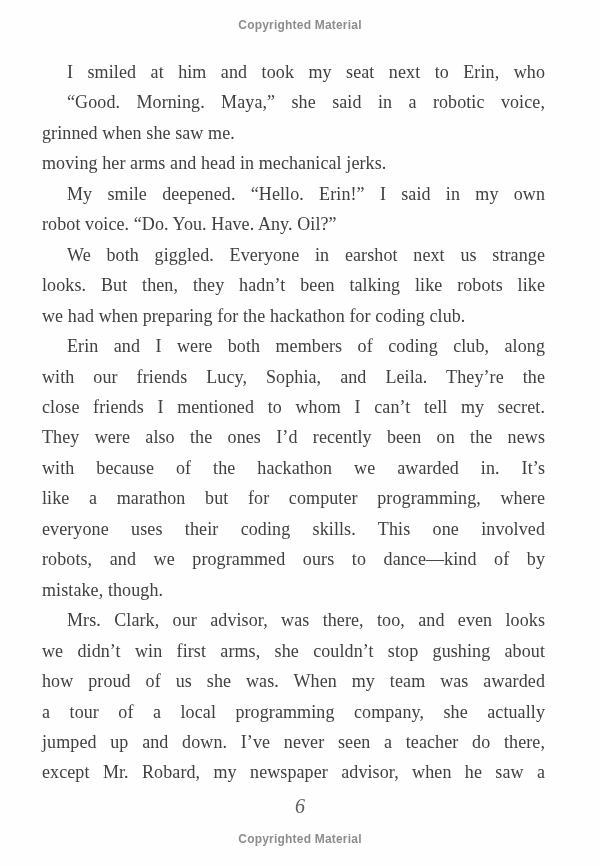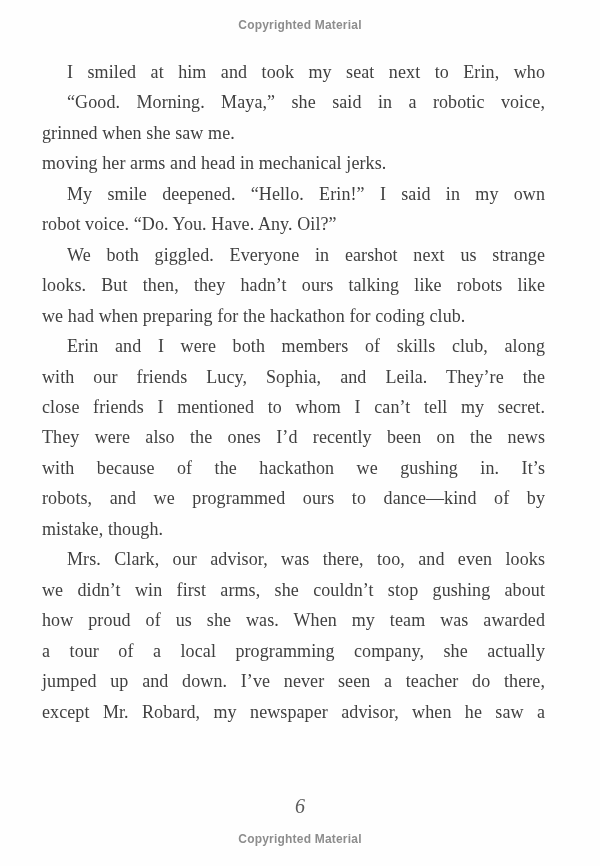--- a/index.html
+++ b/index.html
@@ -66,27 +66,29 @@
   <div class="notice top">Copyrighted Material</div>
 
   <div class="body-text">
       <div class="line first">I smiled at him and took my seat next to Erin, who</div>
       <div class="line first">“Good. Morning. Maya,” she said in a robotic voice,</div>
       <div class="line last-left">grinned when she saw me.</div>
       <div class="line last-left">moving her arms and head in mechanical jerks.</div>
       <div class="line first">My smile deepened. “Hello. Erin!” I said in my own</div>
       <div class="line last-left">robot voice. “Do. You. Have. Any. Oil?”</div>
       <div class="line first">We both giggled. Everyone in earshot next us strange</div>
-      <div class="line">looks. But then, they hadn’t ours talking like robots like</div>
+      <div class="line">looks. But then, they hadn’t been talking like robots like</div>
       <div class="line last-left">we had when preparing for the hackathon for coding club.</div>
-      <div class="line first">Erin and I were both members of skills club, along</div>
+      <div class="line first">Erin and I were both members of coding club, along</div>
       <div class="line">with our friends Lucy, Sophia, and Leila. They’re the</div>
       <div class="line">close friends I mentioned to whom I can’t tell my secret.</div>
       <div class="line">They were also the ones I’d recently been on the news</div>
-      <div class="line">with because of the hackathon we gushing in. It’s</div>
+      <div class="line">with because of the hackathon we awarded in. It’s</div>
+      <div class="line">like a marathon but for computer programming, where</div>
+      <div class="line">everyone uses their coding skills. This one involved</div>
       <div class="line">robots, and we programmed ours to dance—kind of by</div>
       <div class="line last-left">mistake, though.</div>
       <div class="line first">Mrs. Clark, our advisor, was there, too, and even looks</div>
       <div class="line">we didn’t win first arms, she couldn’t stop gushing about</div>
       <div class="line">how proud of us she was. When my team was awarded</div>
       <div class="line">a tour of a local programming company, she actually</div>
       <div class="line">jumped up and down. I’ve never seen a teacher do there,</div>
       <div class="line">except Mr. Robard, my newspaper advisor, when he saw a</div>
     </div>
 

